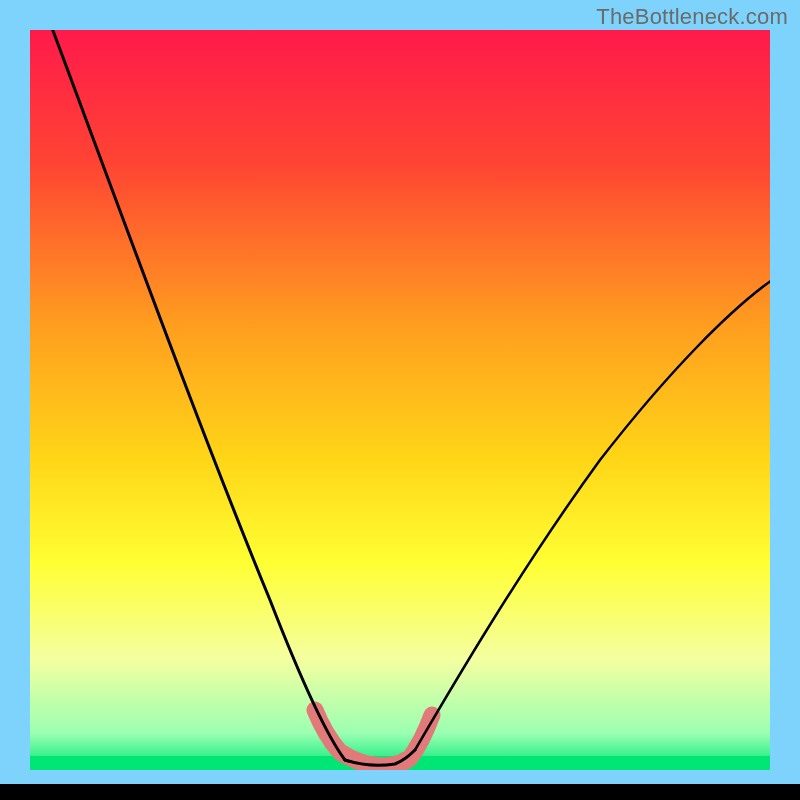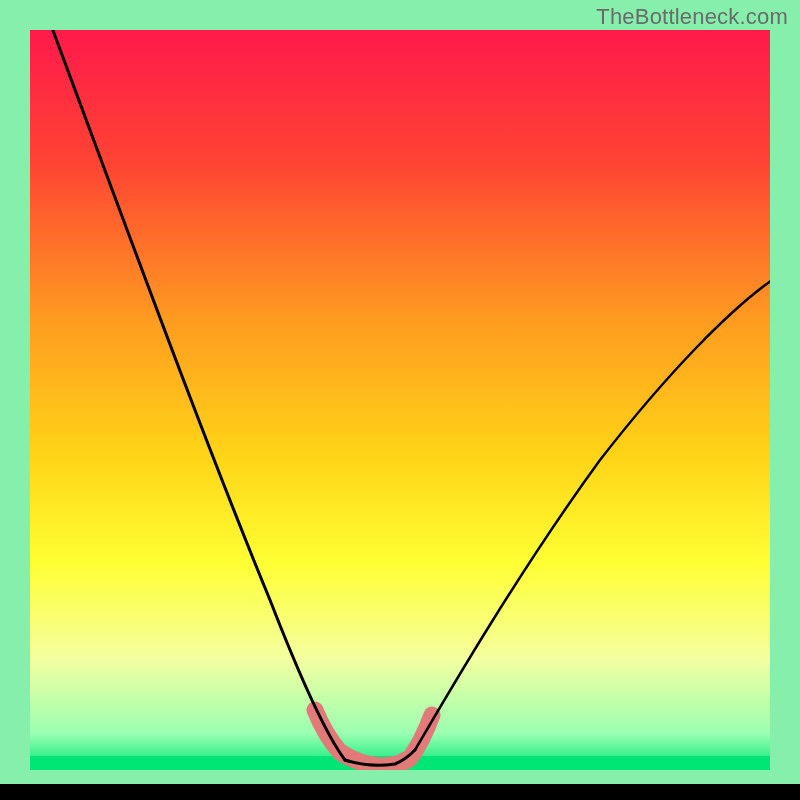--- a/index.html
+++ b/index.html
@@ -10,21 +10,21 @@
     background: #000;
     overflow: hidden;
     font-family: Arial, Helvetica, sans-serif;
   }
   .frame {
     position: absolute;
     top: 0;
     left: 0;
     width: 800px;
     height: 784px;
-    background: #86efac;
+    background: #7dd3fc;
   }
   .watermark {
     position: absolute;
     top: 4px;
     right: 12px;
     color: #6b6b6b;
     font-size: 22px;
     font-weight: 500;
     letter-spacing: 0.2px;
     z-index: 10;

